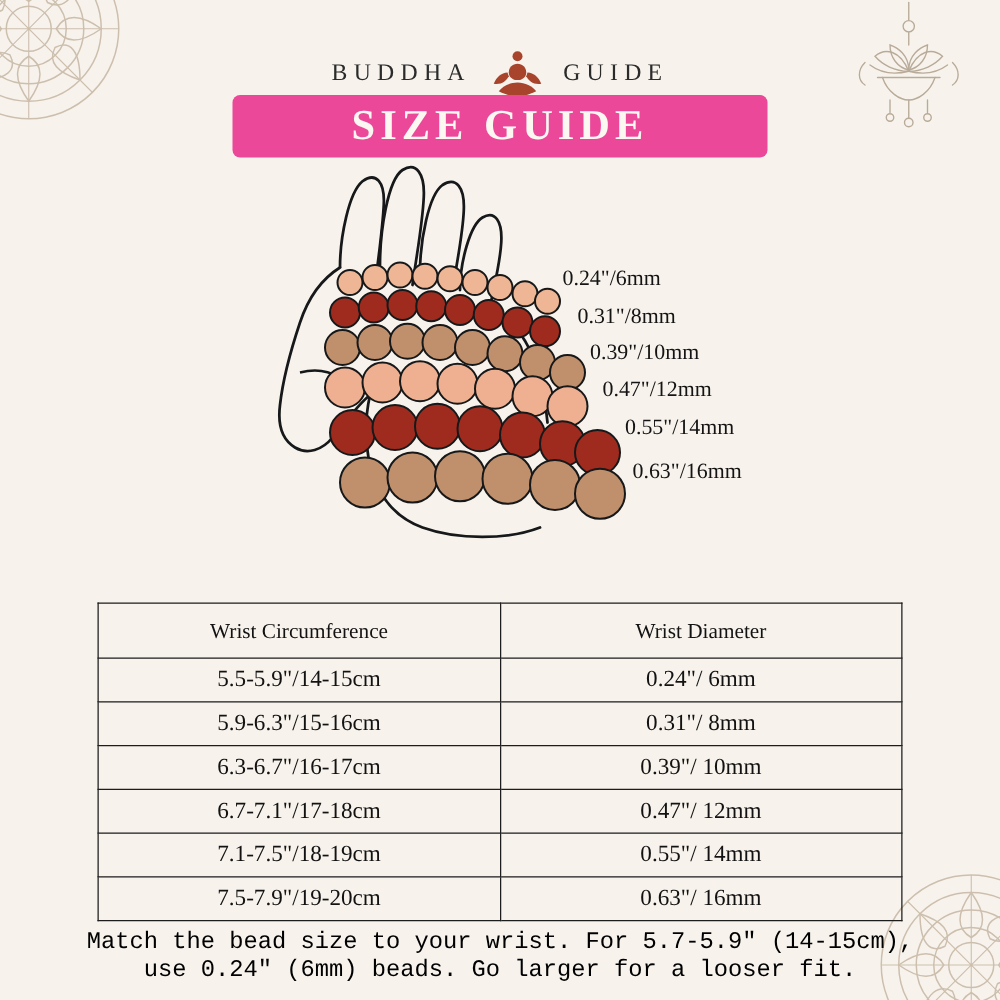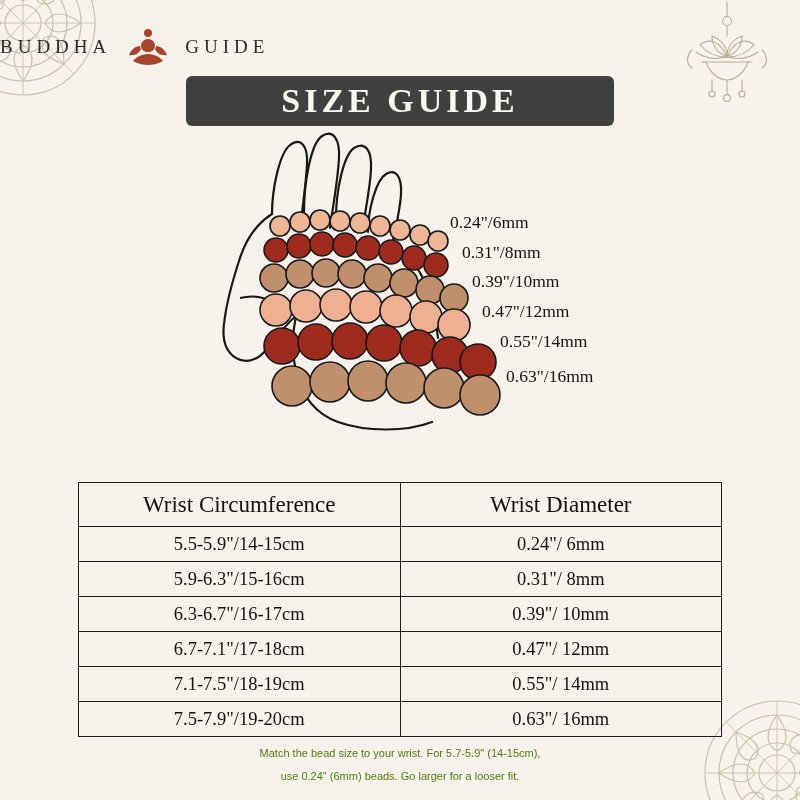--- a/index.html
+++ b/index.html
@@ -27,26 +27,26 @@
   .corner-lotus {
     position: absolute;
     top: 0;
     right: 14px;
     pointer-events: none;
   }
 
   
   .brand {
     position: absolute;
-    top: 24px;
+    top: 36px;
     left: 0;
     width: 800px;
     display: flex;
     align-items: center;
-    justify-content: flex-start;
+    justify-content: center;
     gap: 14px;
   }
   .brand-word {
     font-family: "Liberation Serif", serif;
     font-size: 19px;
     letter-spacing: 5px;
     color: #2b2b2b;
     font-weight: 400;
   }
   .brand-logo {
@@ -55,21 +55,21 @@
     display: block;
   }
 
   
   .title-bar {
     position: absolute;
     top: 76px;
     left: 186px;
     width: 428px;
     height: 50px;
-    background: #404040;
+    background: #ec4899;
     border-radius: 6px;
     display: flex;
     align-items: center;
     justify-content: center;
   }
   .title-bar .title-text {
     color: #fbf8f2;
     font-family: "Liberation Serif", serif;
     font-weight: 700;
     font-size: 34px;
@@ -112,42 +112,42 @@
     table-layout: fixed;
   }
   .size-table th,
   .size-table td {
     border: 1px solid #1d1d1d;
     text-align: center;
     font-family: "Liberation Serif", serif;
     color: #121212;
   }
   .size-table th {
-    font-size: 23px;
+    font-size: 17px;
     font-weight: 400;
     height: 43px;
     padding: 0;
   }
   .size-table td {
     font-size: 18.5px;
     height: 34px;
     padding: 0;
   }
 
   
   .footnote {
     position: absolute;
     top: 742px;
     left: 0;
     width: 800px;
     text-align: center;
-    font-family: Liberation Sans, sans-serif;
-    font-size: 11px;
+    font-family: Liberation Mono, monospace;
+    font-size: 19px;
     line-height: 23px;
-    color: #4d7c0f;
+    color: #000000;
   }
 </style>
 </head>
 <body>
 
 <div class="corner-mandala tl">
   <svg width="170" height="170" viewBox="0 0 170 170">
     <g fill="none" stroke="#cdbfae" stroke-width="1.2">
       <circle cx="85" cy="85" r="18"></circle>
       <circle cx="85" cy="85" r="30"></circle>

